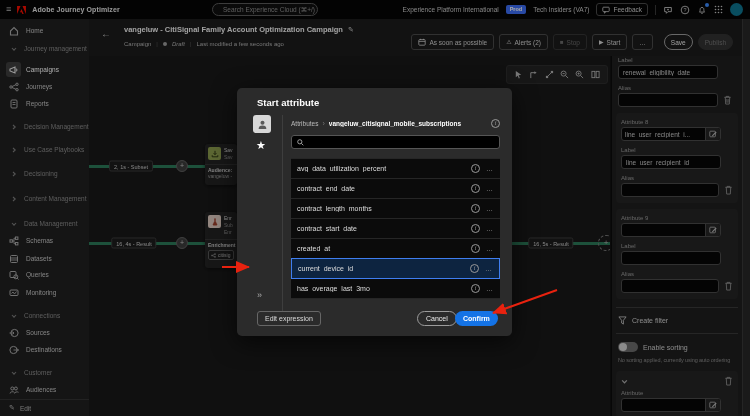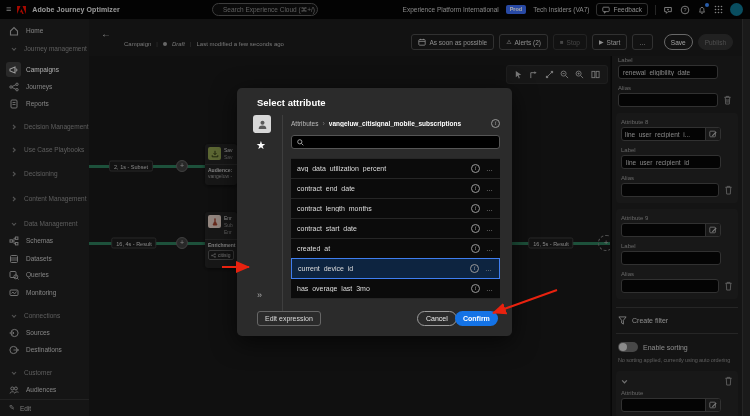--- a/index.html
+++ b/index.html
@@ -179,20 +179,24 @@
             <circle cx="10" cy="10" r="1.1"></circle>
           </g>
         </svg>
     </span>
     <span class="avatar"></span>
   </div>
 </div>
 
 <div id="header" class="abs">
   <span class="back-arrow">←</span>
+  <div class="title-row">
+    <span class="page-title">vangeluw - CitiSignal Family Account Optimization Campaign</span>
+    <span class="title-pencil">✎</span>
+  </div>
   <div class="status-row">
     <span>Campaign</span>
     <span class="status-sep">|</span>
     <span class="status-dot"></span>
     <span class="draft">Draft</span>
     <span class="status-sep">|</span>
     <span>Last modified a few seconds ago</span>
   </div>
   <div class="hdr-actions">
     <span class="hbtn">
@@ -605,21 +609,21 @@
           </span>
       </span>
     </div>
   </div>
 </div>
 <div id="rstrip" class="abs"></div>
 
 <div id="overlay" class="abs"></div>
 
 <div id="modal" class="abs">
-  <div class="modal-title">Select attribute</div>
+  <div class="modal-title">Start attribute</div>
 
   <div class="rail-tab">
     <svg width="11" height="11" viewBox="0 0 12 12">
         <circle cx="6" cy="4" r="2.2" fill="#5a5a5a"></circle>
         <path d="M1.8 11 a4.2 3.8 0 0 1 8.4 0 Z" fill="#5a5a5a"></path>
       </svg>
   </div>
   <div class="rail-star">★</div>
   <div class="rail-expand">»</div>
   <div class="rail-divider"></div>

